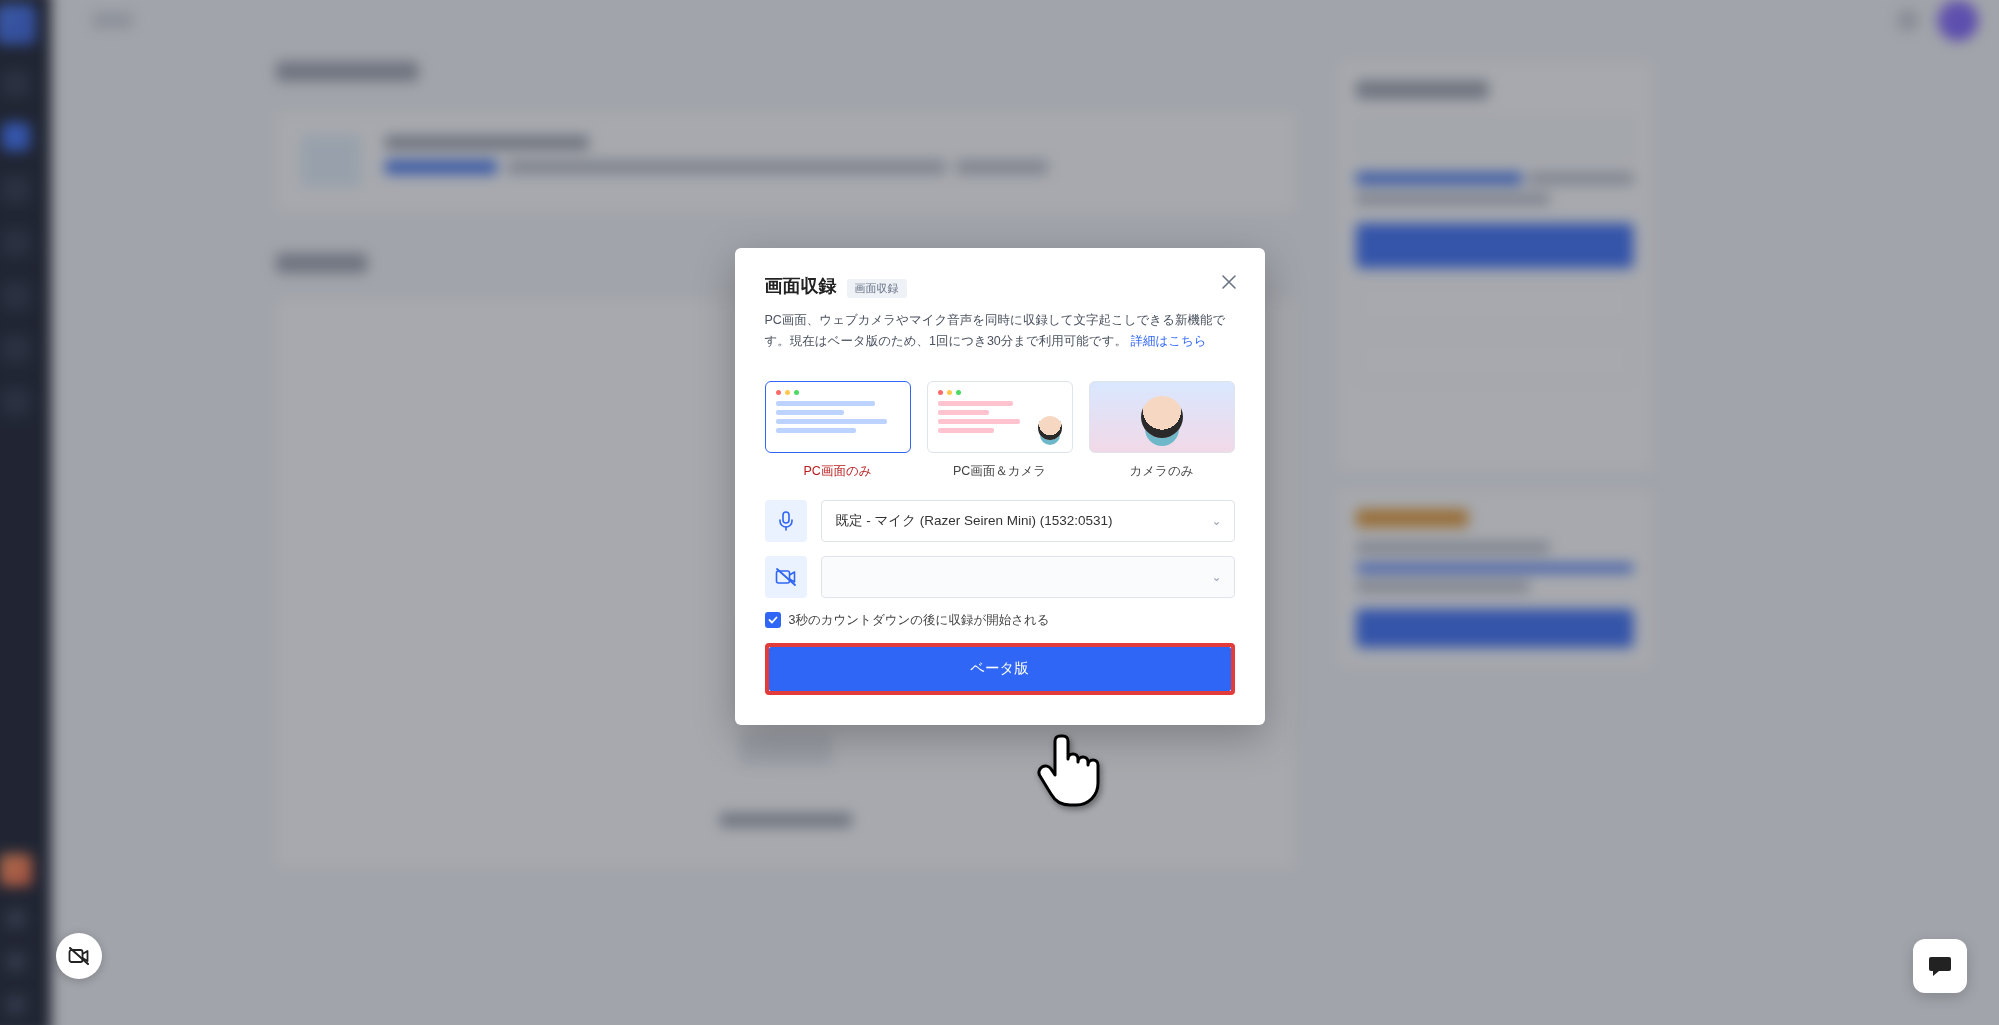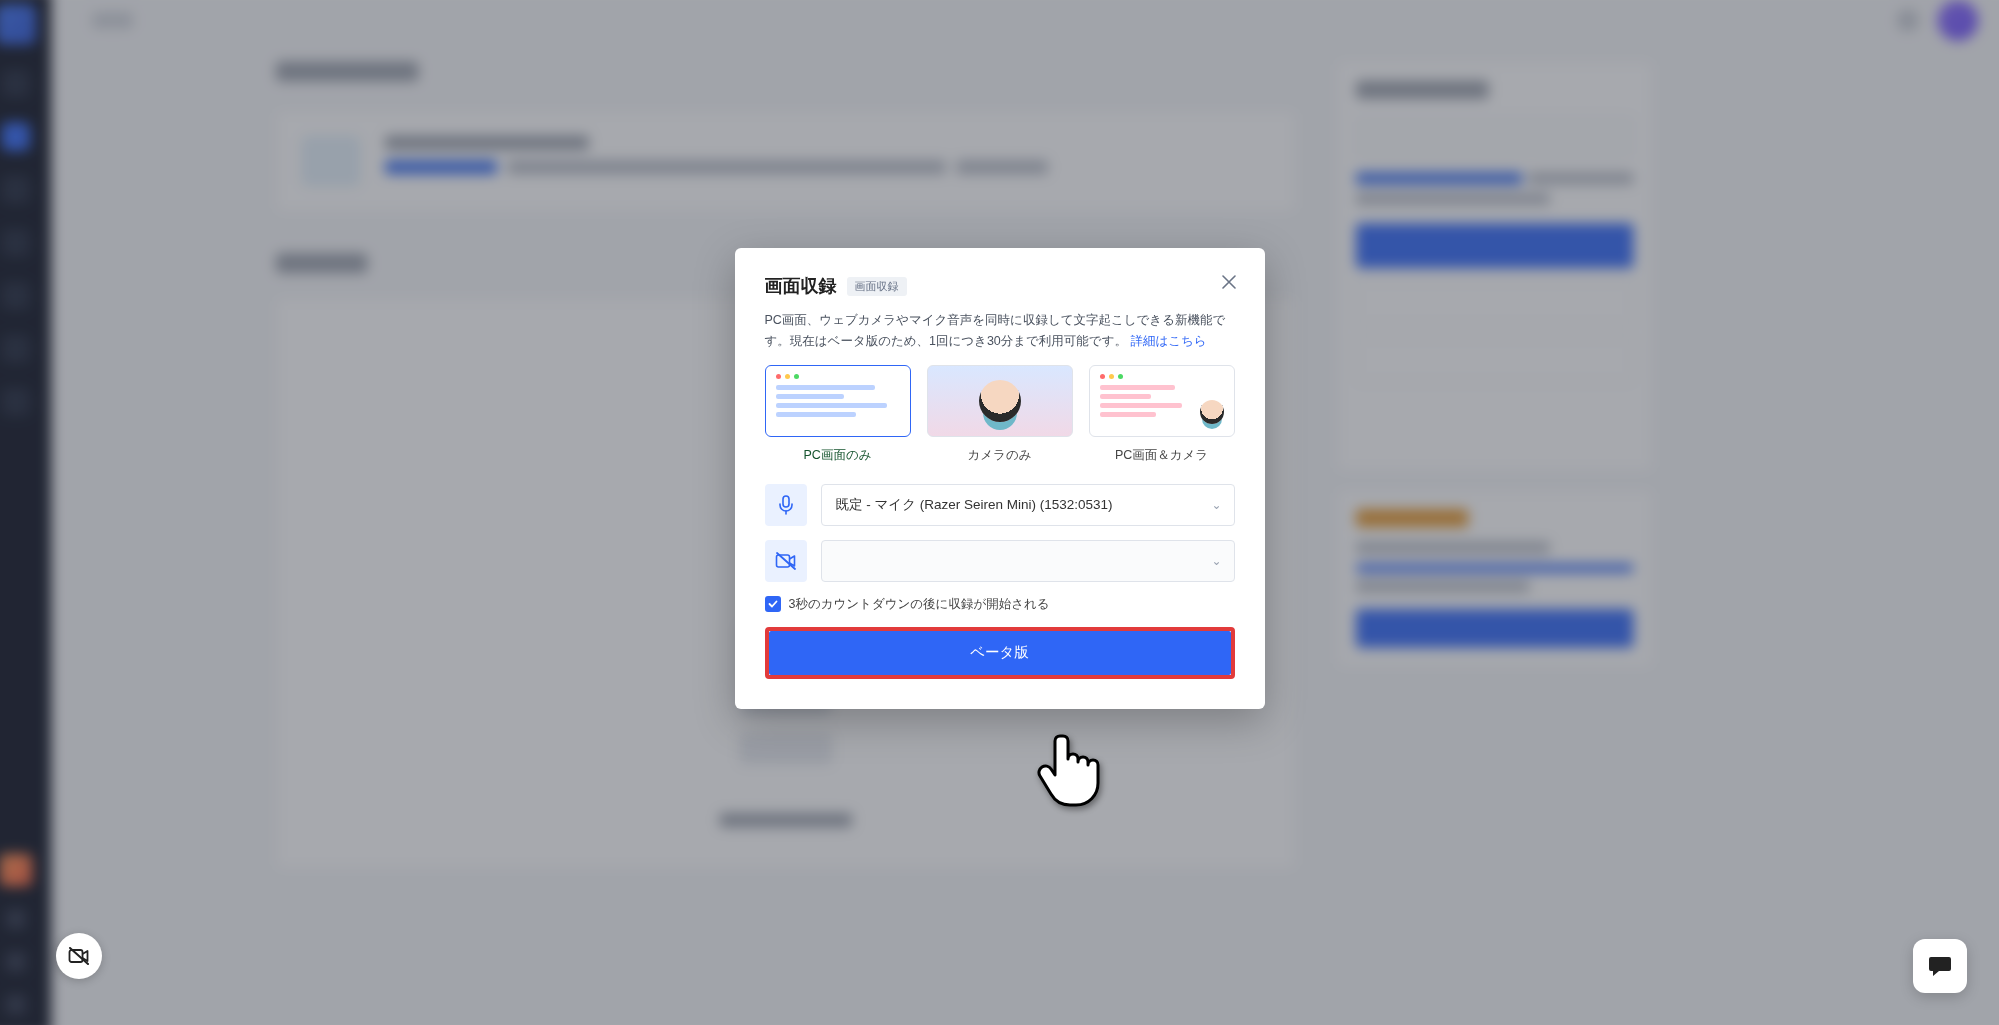--- a/index.html
+++ b/index.html
@@ -95,48 +95,48 @@
   background: rgba(60,65,75,0.45);
   display:flex; align-items:flex-start; justify-content:center;
   padding-top: 248px;
 }
 .modal {
   width: 530px; background:#fff; border-radius: 6px;
   box-shadow: 0 12px 40px rgba(0,0,0,0.25);
   padding: 26px 30px 30px;
   position: relative;
 }
-.modal-header { display:flex; align-items:center; gap:10px; margin-bottom: 12px; }
+.modal-header { display:flex; align-items:flex-end; gap:10px; margin-bottom: 12px; }
 .modal-title { font-size: 18px; font-weight: 600; color:#222; }
 .badge-beta {
   font-size: 11px; color:#657085; background:#eef1f5;
   padding: 2px 8px; border-radius: 3px;
 }
 .modal-close {
   position: absolute; top: 22px; right: 24px;
   width: 24px; height: 24px; cursor: pointer;
   display:flex; align-items:center; justify-content:center;
   color:#6a7486; font-size: 18px;
 }
 
-.modal-desc { font-size: 12.5px; line-height: 1.7; color:#4a525f; margin-bottom: 12px;}
+.modal-desc { font-size: 12.5px; line-height: 1.7; color:#4a525f; margin-bottom: 28px;}
 .modal-desc a { color:#2f66f6; text-decoration: none; }
 
 .section-label { font-size: 13.5px; color:#222; font-weight: 500; margin-bottom: 12px; }
 
 .mode-row { display:flex; gap:16px; margin-bottom: 20px; }
 .mode-card { flex:1; display:flex; flex-direction:column; align-items:center; gap:10px; cursor:pointer; }
 .mode-thumb {
   width: 100%; height: 72px; border: 1.5px solid #dfe3ea; border-radius: 6px;
   background:#fff; position:relative; overflow:hidden;
   padding: 8px 10px;
 }
 .mode-card.selected .mode-thumb { border-color:#2f66f6; }
 .mode-caption { font-size: 12.5px; color:#444; }
-.mode-card.selected .mode-caption { color:#14532d; font-weight:500; }
+.mode-card.selected .mode-caption { color:#b91c1c; font-weight:500; }
 
 
 .thumb-dots { display:flex; gap:4px; margin-bottom:6px; }
 .thumb-dots span { width:5px; height:5px; border-radius:50%; }
 .thumb-lines { display:flex; flex-direction:column; gap:4px; }
 .thumb-lines i { display:block; height:5px; border-radius:2px; }
 
 .thumb-pc .thumb-dots span:nth-child(1){background:#ff6b6b;}
 .thumb-pc .thumb-dots span:nth-child(2){background:#ffc94d;}
 .thumb-pc .thumb-dots span:nth-child(3){background:#4cd964;}
@@ -361,44 +361,44 @@
           <div class="thumb-lines">
               <i></i>
               <i></i>
               <i></i>
               <i></i>
             </div>
         </div>
         <div class="mode-caption">PC画面のみ</div>
       </div>
       <div class="mode-card">
-        <div class="mode-thumb thumb-cam">
-          <div class="face"></div>
-        </div>
-        <div class="mode-caption">カメラのみ</div>
-      </div>
-      <div class="mode-card">
         <div class="mode-thumb thumb-both">
           <div class="left">
             <div class="thumb-dots">
                 <span></span>
                 <span></span>
                 <span></span>
               </div>
             <div class="thumb-lines">
                 <i></i>
                 <i></i>
                 <i></i>
                 <i></i>
               </div>
           </div>
           <div class="face-sm"></div>
         </div>
         <div class="mode-caption">PC画面＆カメラ</div>
       </div>
+      <div class="mode-card">
+        <div class="mode-thumb thumb-cam">
+          <div class="face"></div>
+        </div>
+        <div class="mode-caption">カメラのみ</div>
+      </div>
     </div>
 
 
     <div class="dev-row">
       <div class="dev-icon">
         <svg width="18" height="20" viewBox="0 0 18 20" fill="none">
           <rect x="6" y="1" width="6" height="11" rx="3" stroke="currentColor" stroke-width="1.6"></rect>
           <path d="M3 9v1a6 6 0 0 0 12 0V9" stroke="currentColor" stroke-width="1.6" stroke-linecap="round"></path>
           <path d="M9 16v3" stroke="currentColor" stroke-width="1.6" stroke-linecap="round"></path>
         </svg>

